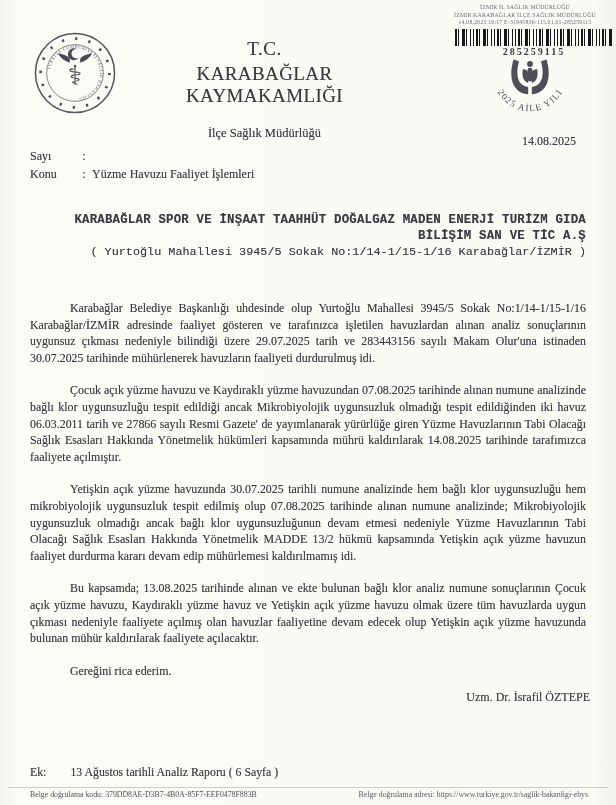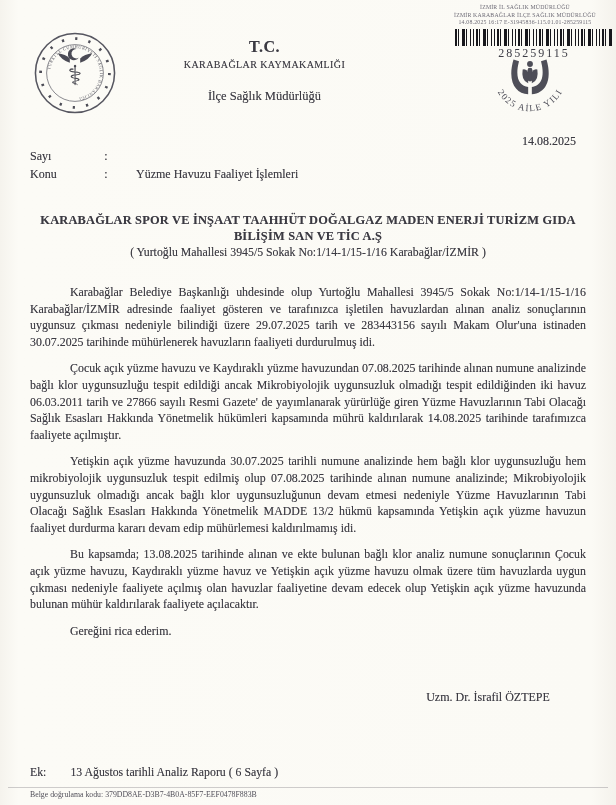--- a/index.html
+++ b/index.html
@@ -8,57 +8,57 @@
     background:linear-gradient(90deg,#f5f3ed 0,#fcfbf6 3%,#fbfaf5 96%,#f4f2ec 100%);
     font-family:"Liberation Serif","DejaVu Serif",serif;
     color:#3b3a42;overflow:hidden;
   }
   .page *{box-sizing:border-box;}
   .txt{text-shadow:0 0 .5px rgba(62,60,72,.45);}
 
   
   .emblem{position:absolute;left:32px;top:30px;width:86px;height:86px;}
   .org{position:absolute;left:122px;top:38px;width:285px;text-align:center;}
-  .org-tc{font-size:16px;letter-spacing:.5px;font-weight:bold;}
-  .org-name{font-size:10px;letter-spacing:.4px;margin-top:3px;}
+  .org-tc{font-size:19px;letter-spacing:.5px;}
+  .org-name{font-size:19px;letter-spacing:.4px;margin-top:3px;}
   .org-dept{font-size:12.5px;margin-top:19px;}
   .stamp{position:absolute;left:436px;top:4px;width:178px;text-align:center;
          font-size:5.8px;line-height:7.6px;color:#6d6b76;letter-spacing:.2px;}
   .barcode{position:absolute;left:455px;top:29px;width:158px;height:17px;
     background:repeating-linear-gradient(90deg,
       #17171c 0 2px,transparent 2px 3px,
       #17171c 3px 4px,transparent 4px 7px,
       #17171c 7px 10px,transparent 10px 11px,
       #17171c 11px 12px,transparent 12px 15px,
       #17171c 15px 16px,transparent 16px 18px,
       #17171c 18px 19px,transparent 19px 21px);}
   .barcode-num{position:absolute;left:455px;top:46px;width:158px;text-align:center;
-               font-size:12px;letter-spacing:2px;color:#3c3c45;}
+               font-size:10px;letter-spacing:2px;color:#3c3c45;font-weight:bold;}
   .family-logo{position:absolute;left:484px;top:53px;width:92px;height:66px;}
 
   
   .meta{position:absolute;left:30px;top:147px;font-size:12px;}
-  .meta-row{display:flex;line-height:18px;gap:22px;}
+  .meta-row{display:flex;line-height:18px;}
   .meta-label{width:46px;}
   .meta-colon{width:16px;text-align:center;}
   .doc-date{position:absolute;top:134px;right:40px;font-size:12px;}
 
   
-  .recipient{position:absolute;left:30px;top:213px;width:556px;text-align:center;}
+  .recipient{position:absolute;left:30px;top:213px;width:556px;text-align:right;font-family:Liberation Mono, monospace;}
   .recipient-name{font-weight:bold;font-size:12.4px;line-height:15.5px;letter-spacing:.2px;}
   .recipient-addr{font-size:11.8px;margin-top:1px;}
 
   
   .body{position:absolute;left:30px;top:284px;width:556px;
         font-size:11.9px;line-height:16.6px;text-align:justify;}
-  .body p{margin:0 0 10px 0;text-indent:40px;font-family:Liberation Serif, serif;}
+  .body p{margin:16px 0 10px 0;text-indent:40px;font-family:Liberation Serif, serif;}
   .closing{margin-top:2px;}
 
   
-  .signature{position:absolute;left:368px;top:689px;width:240px;text-align:center;font-size:12px;line-height:16px;}
+  .signature{position:absolute;left:350px;top:689px;width:240px;text-align:right;font-size:12px;line-height:16px;}
 
   
   .ek{position:absolute;left:30px;top:765px;font-size:11.8px;}
   .ek-label{margin-right:24px;}
   .esign{position:absolute;left:0;top:804px;width:100%;text-align:left;
          font-size:7.8px;color:#ccc6b8;letter-spacing:.3px;}
   .scanline{position:absolute;left:8px;right:8px;top:787px;height:1.4px;
             background:rgba(72,70,80,.26);}
   .verify{position:absolute;left:30px;right:28px;top:790px;display:flex;
           justify-content:space-between;font-size:7.8px;color:#514f59;}
@@ -151,15 +151,16 @@
   </div>
 
   <div class="ek txt">
     <span class="ek-label">Ek:</span><span>13 Ağustos tarihli Analiz Raporu ( 6 Sayfa )</span>
   </div>
 
   <div class="esign">Bu belge, güvenli elektronik imza ile imzalanmıştır.</div>
   <div class="scanline"></div>
   <div class="verify">
     <span>Belge doğrulama kodu: 379DD8AE-D3B7-4B0A-85F7-EEF0478F883B</span>
+    <span class="verify-addr">Belge doğrulama adresi: https://www.turkiye.gov.tr/saglik-bakanligi-ebys</span>
   </div>
 
 </div>
 
 </body></html>

